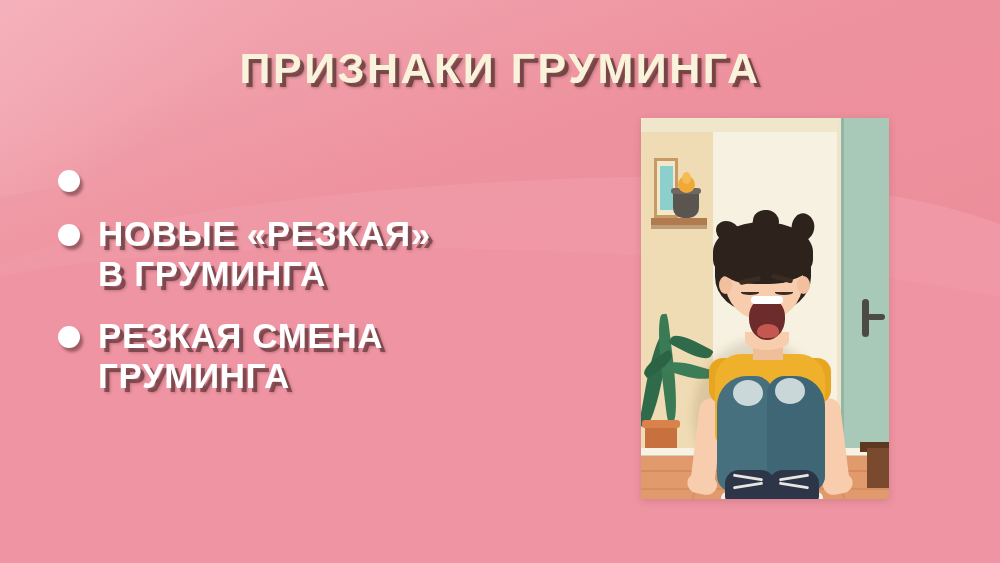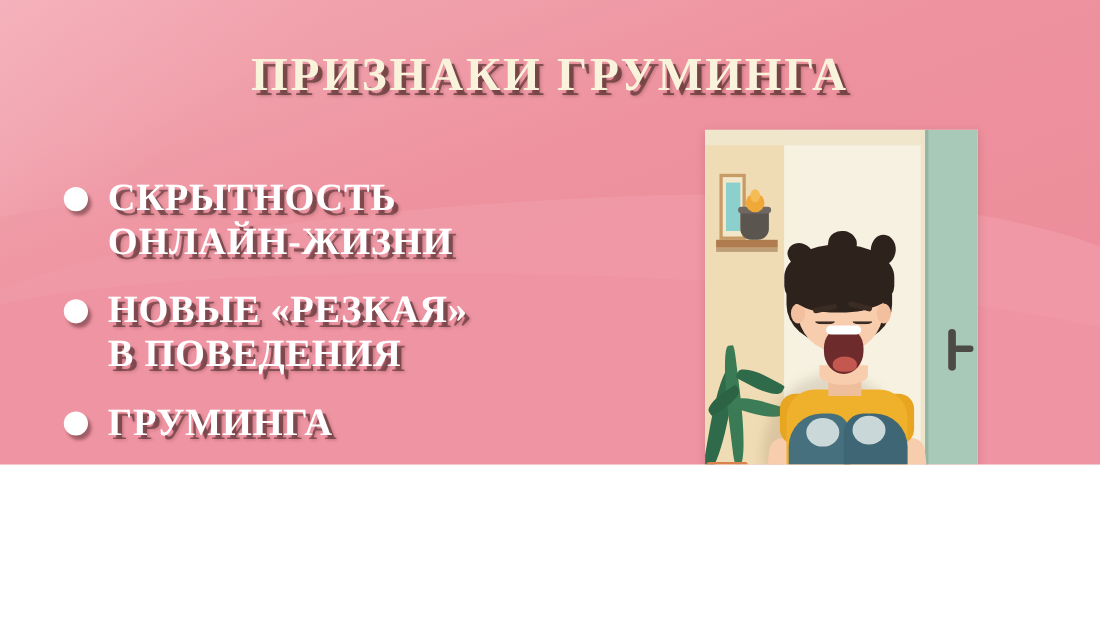--- a/index.html
+++ b/index.html
@@ -2,24 +2,23 @@
 <html><head>
 <meta charset="utf-8">
 <style>
   * { margin:0; padding:0; box-sizing:border-box; }
   html, body {
     width:1000px; height:563px; overflow:hidden;
     font-family:"Liberation Sans", sans-serif;
   }
   .slide {
     position:relative;
-    width:1000px; height:422px;
+    width:1000px; height:563px;
     background:#EE8D9C;
     overflow:hidden;
-    font-family:Liberation Serif, serif;
   }
   
   .bg-base {
     position:absolute; inset:0;
     background:#EE8D9C;
   }
   .bg-top-wash {
     position:absolute; left:0; top:0; width:1000px; height:300px;
     background:linear-gradient(160deg, #F2A3AE 0%, #F0A0AB 22%, #EE929F 48%, #ED8C9A 100%);
   }
@@ -194,37 +193,34 @@
   <div class="bg-wave"></div>
   <div class="bg-wave2"></div>
   <div class="bg-corner-sheen"></div>
 
   <div class="title">ПРИЗНАКИ ГРУМИНГА</div>
 
   <div class="bullets">
 
     <div class="bullet-row">
       <span class="bullet-dot"></span>
-      <span class="bullet-text">
-        <span class="bullet-line">СКРЫТНОСТЬ</span>
-        <span class="bullet-line">ОНЛАЙН-ЖИЗНИ</span>
-      </span>
     </div>
 
     <div class="bullet-row">
       <span class="bullet-dot"></span>
       <span class="bullet-text">
         <span class="bullet-line">НОВЫЕ «РЕЗКАЯ»</span>
-        <span class="bullet-line">В ПОВЕДЕНИЯ</span>
+        <span class="bullet-line">В ГРУМИНГА</span>
       </span>
     </div>
 
     <div class="bullet-row">
       <span class="bullet-dot"></span>
       <span class="bullet-text">
+        <span class="bullet-line">РЕЗКАЯ СМЕНА</span>
         <span class="bullet-line">ГРУМИНГА</span>
       </span>
     </div>
 
   </div>
 
   <div class="photo">
     <div class="ph wall-left"></div>
     <div class="ph wall-mid"></div>
     <div class="ph wall-cream"></div>

